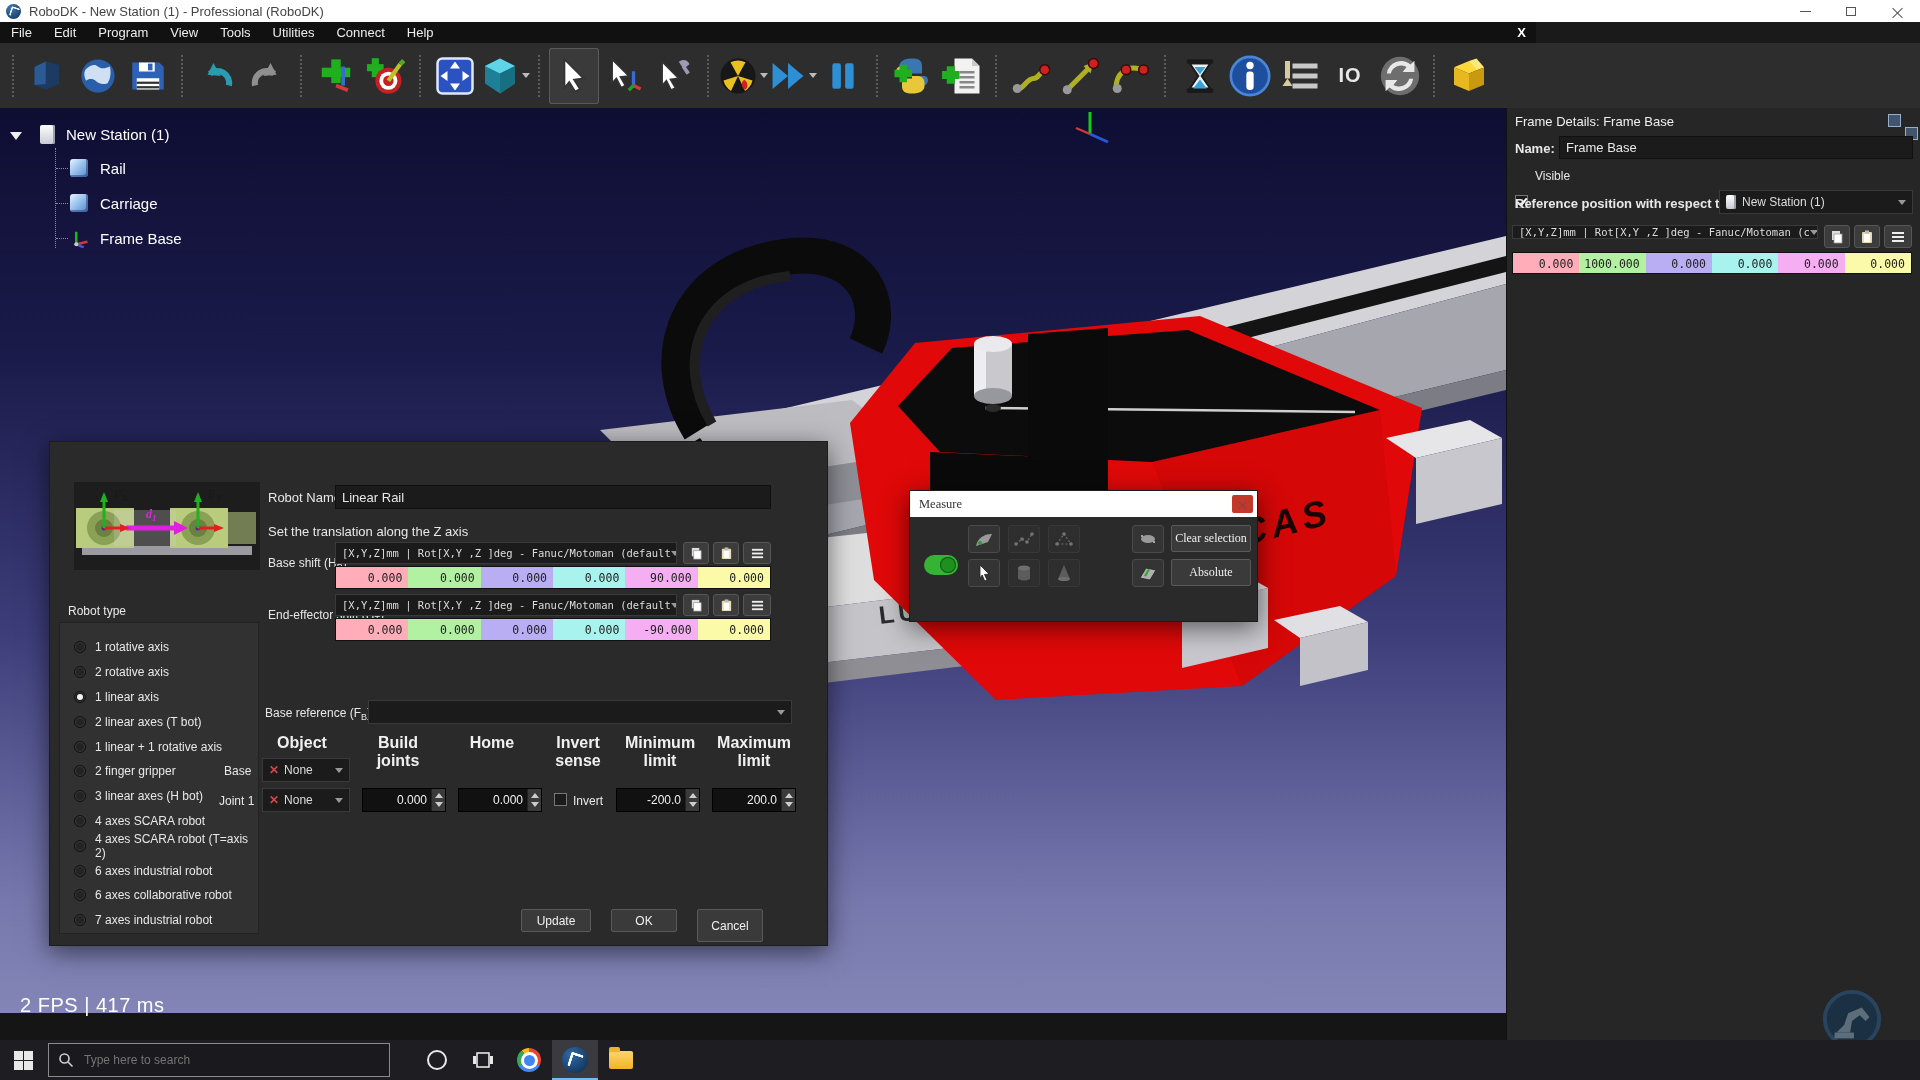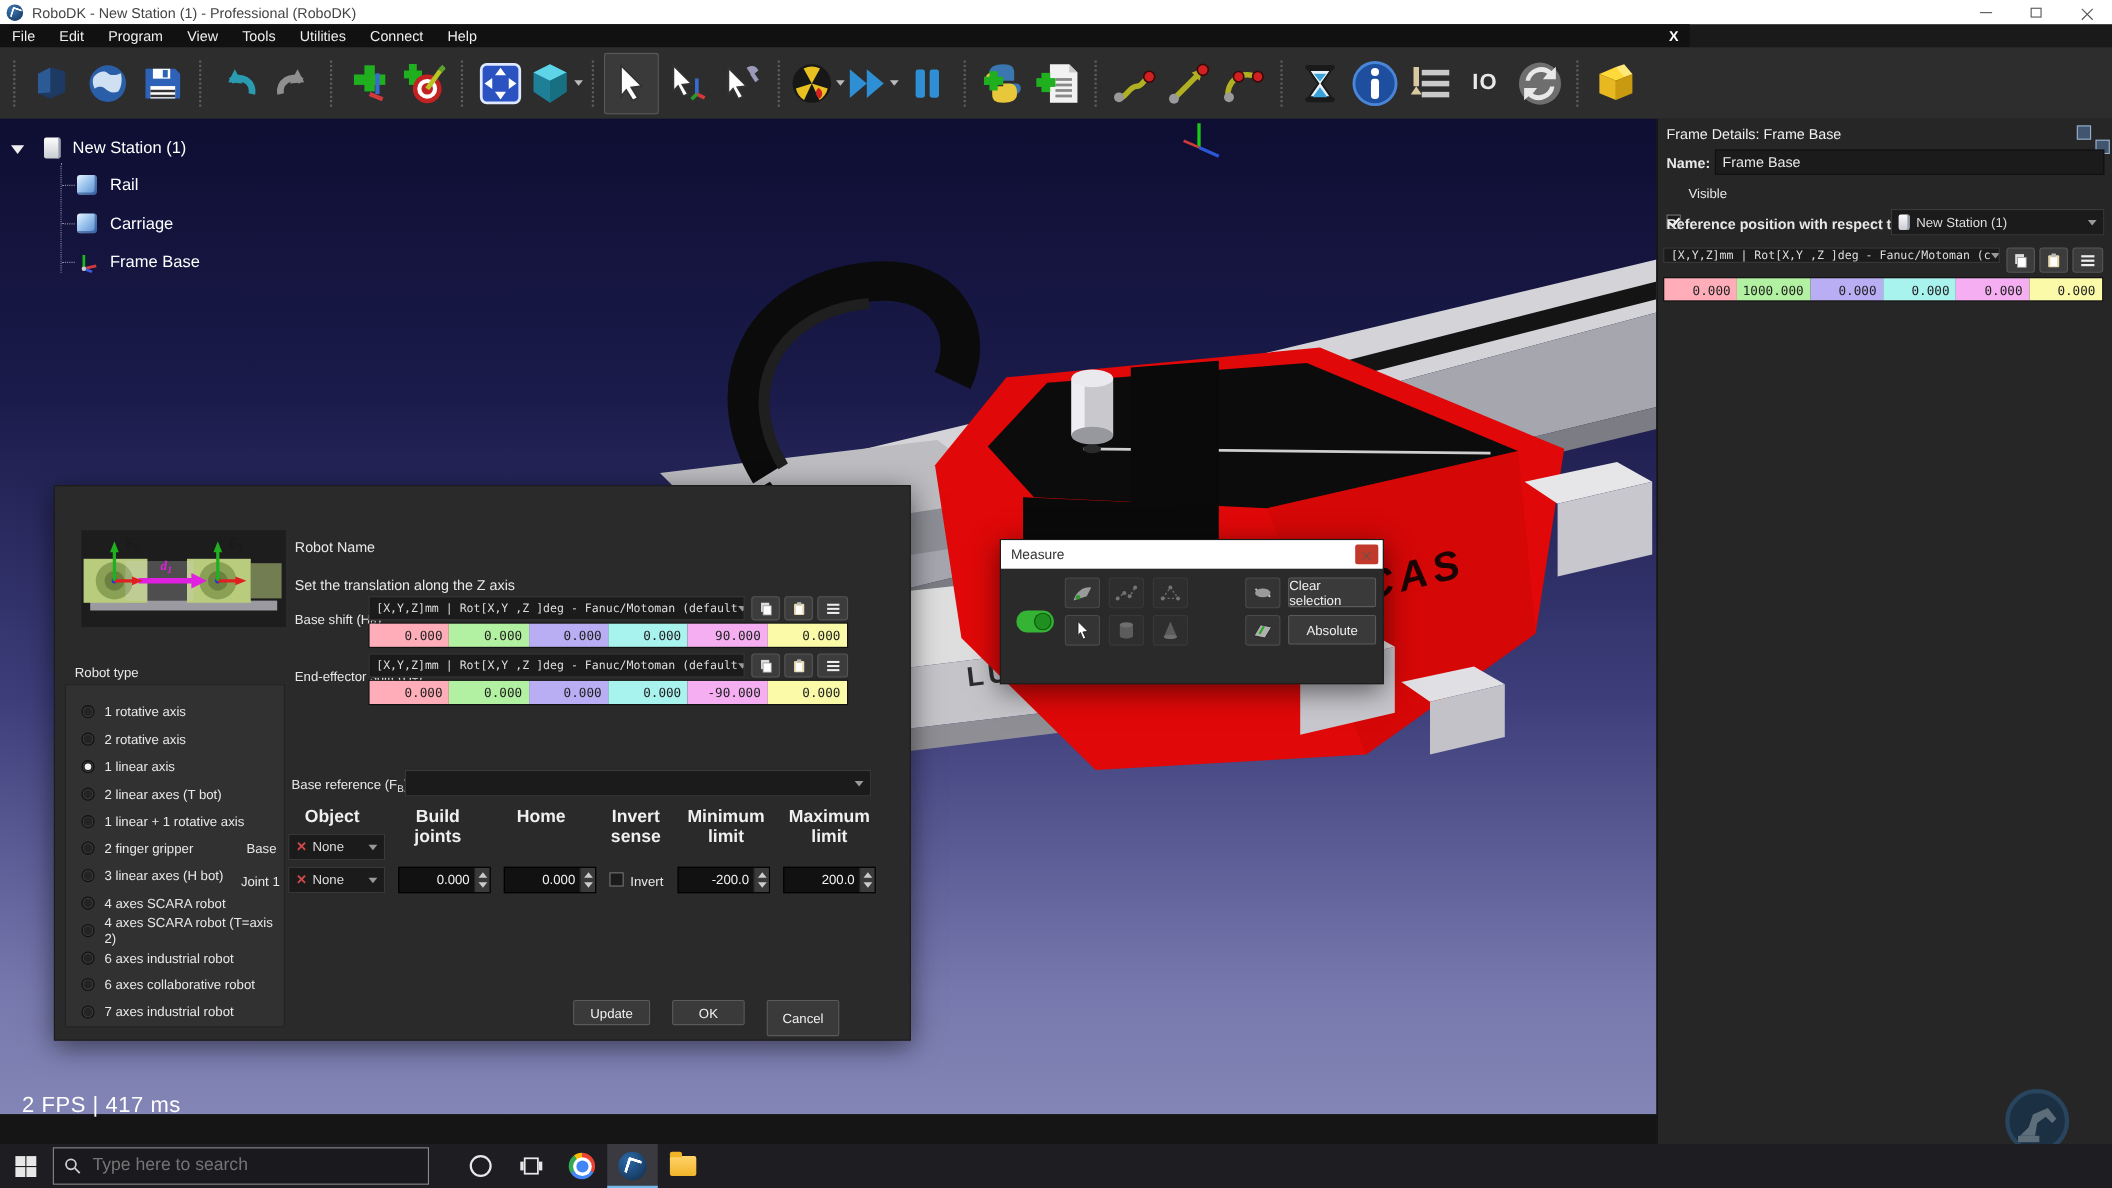--- a/index.html
+++ b/index.html
@@ -95,21 +95,21 @@
   
   .rpanel{left:1506px;top:108px;width:414px;height:932px;background:#262626;border-left:1px solid #111;}
   .rp-hdr-ico{width:13px;height:13px;border:1px solid #9ab0c8;background:#41566e;position:relative;}
 
   
   .taskbar{left:0;top:1040px;width:1920px;height:40px;background:#1d1d22;display:flex;align-items:center;}
   .tb-tile{width:46px;height:40px;display:flex;align-items:center;justify-content:center;flex:none;}
   .tb-tile.active{background:#3a3a40;box-shadow:inset 0 -2px 0 #76b9ed;}
   .search{width:342px;height:34px;background:#19191e;border:1px solid #8a8a8a;display:flex;align-items:center;
           padding:0 9px;margin-left:2px;}
-  .search input{background:transparent;border:none;outline:none;color:#f97316;font-size:16px;width:280px;
+  .search input{background:transparent;border:none;outline:none;color:#f97316;font-size:12px;width:280px;
                 font-family:"Liberation Sans",sans-serif;}
   .winlogo{display:grid;grid-template-columns:9px 9px;grid-template-rows:9px 9px;gap:1px;}
   .winlogo div{background:#e8e8e8;}
   .circle-o{width:20px;height:20px;border:2px solid #e8e8e8;border-radius:50%;}
   .chrome{width:24px;height:24px;border-radius:50%;background:conic-gradient(#ea4335 0 33%,#4285f4 33% 66%,#34a853 66% 90%,#fbbc05 90% 100%);
           display:flex;align-items:center;justify-content:center;}
   .chrome::after{content:"";width:11px;height:11px;border-radius:50%;background:#4285f4;box-shadow:0 0 0 3px #fff;}
   .folder-ico{width:24px;height:18px;background:linear-gradient(180deg,#ffd46b,#f0b429);border-radius:2px;position:relative;}
   .folder-ico::before{content:"";position:absolute;left:0;top:-4px;width:11px;height:5px;background:#f0b429;border-radius:2px 2px 0 0;}
   .rdk-task{width:26px;height:26px;border-radius:50%;background:radial-gradient(circle at 35% 30%,#2d6aa8,#0e2a4a);position:relative;}
@@ -540,20 +540,21 @@
           <path d="M26 20l4-10 4 10z" fill="#20b020"></path>
         <path d="M124 46V16" stroke="#20b020" stroke-width="3"></path>
           <path d="M120 20l4-10 4 10z" fill="#20b020"></path>
         <text x="40" y="16" font-size="13" font-weight="bold" fill="#1a1a1a" font-family="Liberation Serif,serif"><tspan>F</tspan><tspan font-size="9" dy="3">B</tspan></text>
         <text x="134" y="16" font-size="13" font-weight="bold" fill="#1a1a1a" font-family="Liberation Serif,serif"><tspan>F</tspan><tspan font-size="9" dy="3">T</tspan></text>
         <text x="72" y="36" font-size="12" font-weight="bold" font-style="italic" fill="#e020e0" font-family="Liberation Serif,serif"><tspan>d</tspan><tspan font-size="9" dy="3">1</tspan></text>
       </svg>
     </div>
 
     <div class="abs lbl" style="left:218px;top:48px;font-size:13px;">Robot Name</div>
+    <input class="abs inp" style="left: 285px; top: 43px; width: 436px; height: 24px;" value="Linear Rail">
 
     <div class="abs lbl" style="left:218px;top:82px;font-size:13px;">Set the translation along the Z axis</div>
 
     <div class="abs lbl" style="left:218px;top:114px;">
       <span>Base shift (H</span><sub>B</sub><span>)</span>
     </div>
     <div class="abs dd mono" style="left:285px;top:100px;width:342px;height:22px;">
       <span>[X,Y,Z]mm | Rot[X,Y ,Z  ]deg - Fanuc/Motoman (default</span>
       <div class="ddcaret"></div>
     </div>
@@ -732,21 +733,21 @@
           <div class="up"></div>
           <div class="dn"></div>
         </div>
     </div>
 
     <div class="abs btn" style="left:471px;top:467px;width:70px;height:23px;">Update</div>
     <div class="abs btn" style="left:561px;top:467px;width:66px;height:23px;">OK</div>
     <div class="abs btn" style="left:647px;top:467px;width:66px;height:33px;">Cancel</div>
   </div>
 
-  <div class="abs dlg" style="left:909px;top:490px;width:349px;height:132px;">
+  <div class="abs dlg" style="left:909px;top:490px;width:349px;height:132px;font-family:Liberation Serif, serif;">
     <div class="panel-title" style="height:26px;">
       <span style="margin-left:9px;font-size:12.5px;">Measure</span>
       <div style="margin-left:auto;margin-right:4px;width:21px;height:18px;background:#c0392b;border-radius:2px;position:relative;">
         <div class="closex" style="position:absolute;left:5px;top:4px;width:10px;height:10px;transform:scale(.7);"></div>
       </div>
     </div>
     <div class="abs toggle" style="left:14px;top:38px;"></div>
     <div class="abs mbtn" style="left:58px;top:34px;">
       <svg width="20" height="18" viewBox="0 0 20 18">
           <path d="M2 16A15 15 0 0 1 18 4L14 12z" fill="#9a9a9a"></path>

